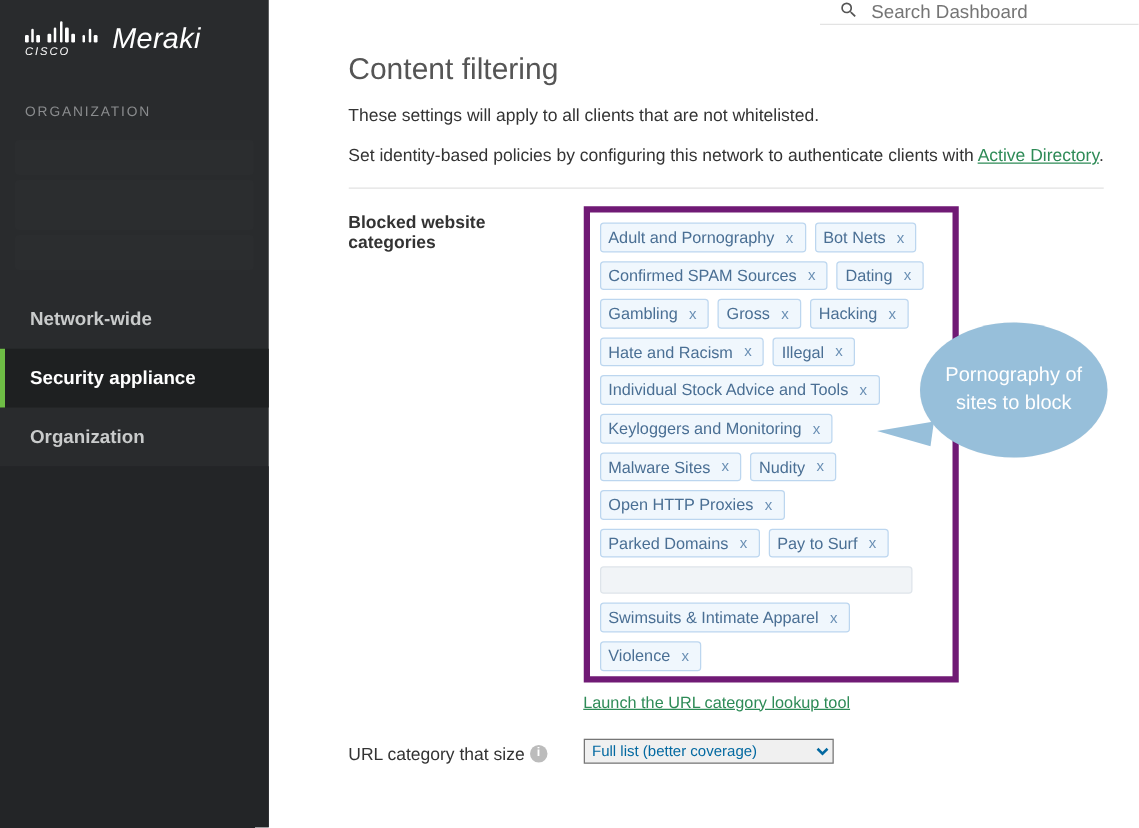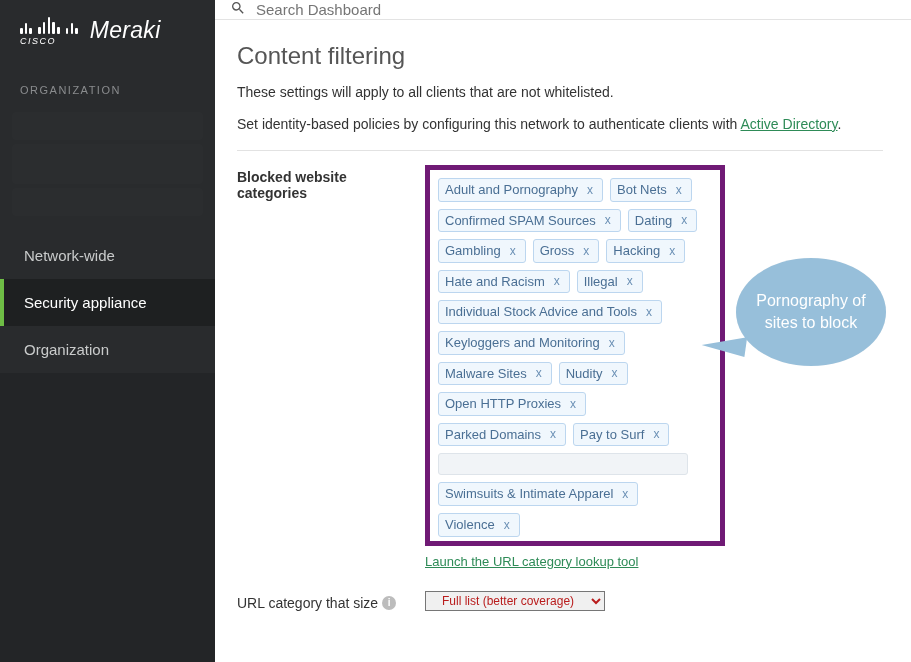--- a/index.html
+++ b/index.html
@@ -15,31 +15,31 @@
   .cisco-bars span {
     display:inline-block; width:2.5px; background:#fff; border-radius:1px;
   }
   .cisco-text { color:#fff; font-size:9px; letter-spacing:1.5px; margin-top:2px; }
   .meraki-text { font-size:23px; font-weight:300; color:#fff; letter-spacing:0.3px;}
   .section-label{
     padding:28px 20px 8px 20px;
     font-size:11px; letter-spacing:1.5px; color:#8a8c8e;
   }
   .nav-item {
-    padding:15px 20px; color:#c9cbcb; font-size:15px; font-weight:400;
+    padding:15px 20px; color:#c9cbcb; font-size:15px; font-weight:700;
     cursor:pointer; border-left:4px solid transparent;
   }
   .nav-item.active {
     background:#1e2021; color:#fff; border-left-color:#6ebd45;
   }
   .org-placeholder { height:28px; margin:4px 12px; border-radius:3px; background:rgba(255,255,255,0.01);}
   .sidebar-bg-dark { background:#232527; flex:1;}
   .sidebar-top-reveal { position:relative; padding-top:4px; padding-bottom:12px;}
   
-  .main { flex:1; background:#fff; display:flex; flex-direction:column; min-width:0;}
+  .main { flex:1; background:#fff; display:flex; flex-direction:column; min-width:0;align-items:flex-end;}
   .search-bar {
     height:46px; border-bottom:1px solid #e3e3e3; display:flex; align-items:center;
     padding:0 15px; gap:10px; color:#999;
   }
   .search-icon svg { width:16px; height:16px; fill:#555;}
   .search-input {
     border:none; outline:none; font-size:15px; color:#666; width:100%;
   }
   .content { padding:22px 28px 30px 22px; position:relative;}
   h1.page-title { font-size:24px; font-weight:300; color:#555; margin-bottom:14px;}
@@ -66,21 +66,21 @@
     color:#6b90b5; padding:0 3px; cursor:pointer; font-size:12px;
   }
   .launch-link { display:inline-block; margin-top:8px; font-size:13px;}
   
   .info-icon {
     display:inline-flex; width:14px; height:14px; border-radius:50%;
     background:#bcbcbc; color:#fff; font-size:10px; font-weight:bold;
     align-items:center; justify-content:center; margin-left:4px;
   }
   select.size-select {
-    width:180px; font-size:12px; padding:1px 12px; color:#b91c1c;
+    width:200px; font-size:12px; padding:1px 2px; color:#0369a1;
     background:#f0f0f0;
   }
   
   
   .bubble-wrap { position:absolute; right:25px; top:238px; pointer-events:none;}
   .bubble {
     width:150px; height:108px; background:#97bfda; border-radius:50%;
     display:flex; align-items:center; justify-content:center; text-align:center;
     color:#fff; font-size:16px; line-height:1.35; padding:10px 18px;
     box-shadow:0 0 1px rgba(0,0,0,0.05);

